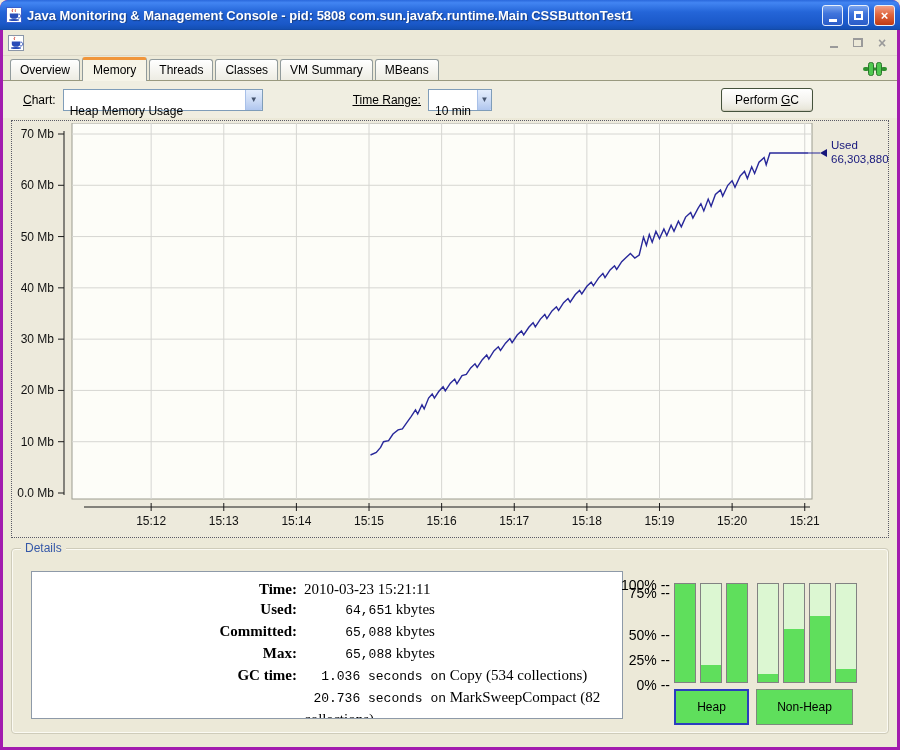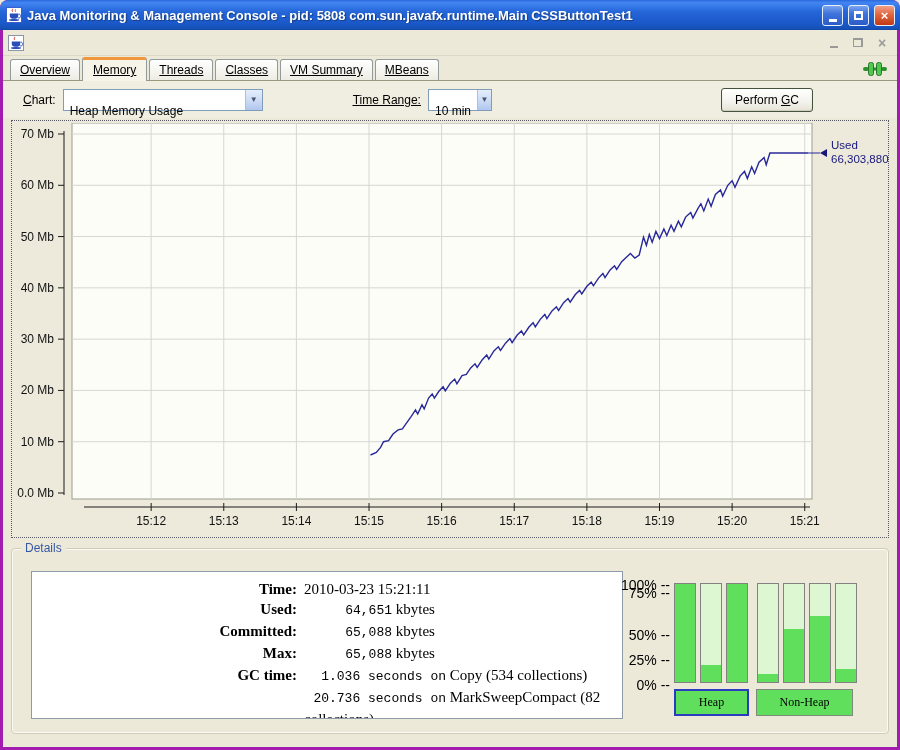--- a/index.html
+++ b/index.html
@@ -37,21 +37,21 @@
   .menu-item{font-size:12px;color:#000;padding:3px 7px;cursor:default;}
   .menu-item u{text-decoration:underline;}
   .frame-btns{margin-left:auto;display:flex;gap:6px;align-items:center;}
   .frame-btn{width:18px;height:16px;display:flex;align-items:center;justify-content:center;color:#8a8a8a;cursor:pointer;}
   .fb-min{width:8px;height:2px;background:#9a9a9a;margin-top:8px;}
   .fb-restore{position:relative;width:10px;height:9px;}
   .fb-restore:before{content:"";position:absolute;right:0;top:0;width:7px;height:6px;border:1px solid #9a9a9a;border-top-width:2px;}
   .fb-restore:after{content:"";position:absolute;left:0;bottom:0;width:7px;height:6px;border:1px solid #9a9a9a;border-top-width:2px;background:#ece9d8;}
   .fb-close{font-size:14px;font-weight:bold;color:#9a9a9a;line-height:1;}
   
-  .tabstrip{height:25px;display:flex;align-items:flex-end;padding:0 10px 0 7px;border-bottom:1px solid #99997f;position:relative;text-decoration:underline;}
+  .tabstrip{height:25px;display:flex;align-items:flex-end;padding:0 10px 0 7px;border-bottom:1px solid #99997f;position:relative;}
   .tab{
     font-size:12px;padding:3px 9px 3px;margin-right:2px;border:1px solid #919b9c;border-bottom:none;
     border-radius:3px 3px 0 0;background:linear-gradient(180deg,#ffffff,#edece3);cursor:pointer;white-space:nowrap;
   }
   .tab.active{
     background:#f6f4e8;border-top:3px solid #f0963c;padding:3px 10px 4px;margin-bottom:-1px;position:relative;z-index:2;
   }
   .plug{margin-left:auto;display:flex;align-items:center;margin-bottom:3px;}
   
   .toolbar{height:37px;display:flex;align-items:center;padding:0 0 0 20px;background:#f0eee1;font-size:12px;}
@@ -99,22 +99,22 @@
   
   .bars-block{position:absolute;left:610px;top:34px;width:260px;height:145px;}
   .pct-axis{position:absolute;left:0;top:0;width:48px;height:100px;}
   .pct-label{position:absolute;right:0;font-size:14px;color:#000;white-space:pre;}
   .bar-groups{position:absolute;left:52px;top:0;display:flex;gap:9px;}
   .bar-group{display:flex;gap:4px;}
   .ubar{width:22px;height:100px;border:1px solid #828282;background:#dcf7d2;display:flex;align-items:flex-end;}
   .ubar .fill{width:100%;background:#5fdf5c;}
   .pool-btns{position:absolute;left:52px;top:106px;display:flex;gap:7px;}
   .pool-btn{
-    height:27px;background:#5fdf5c;font-size:12px;display:flex;align-items:center;justify-content:center;
-    border:1px solid #7c8a7c;cursor:pointer;font-family:Liberation Serif, serif;
+    height:36px;background:#5fdf5c;font-size:12px;display:flex;align-items:center;justify-content:center;
+    border:1px solid #7c8a7c;cursor:pointer;font-family:Liberation Sans, sans-serif;
   }
   .pool-btn.focused{border:2px solid #2b3dbe;}
   .pool-btn.heap{width:75px;}
   .pool-btn.nonheap{width:97px;}
 </style>
 </head>
 <body>
 
 <div class="app">
 

